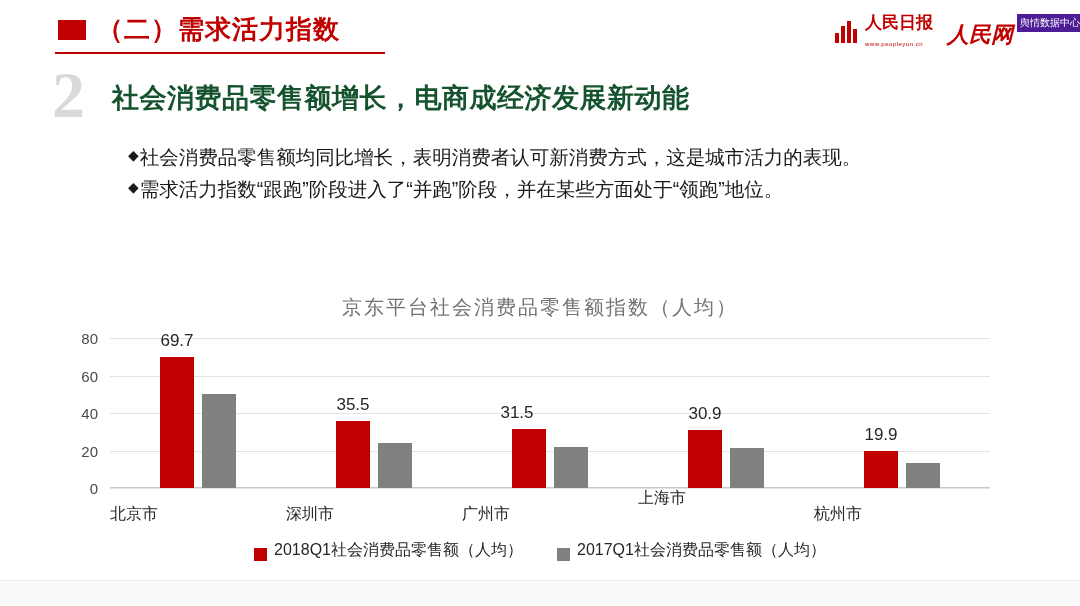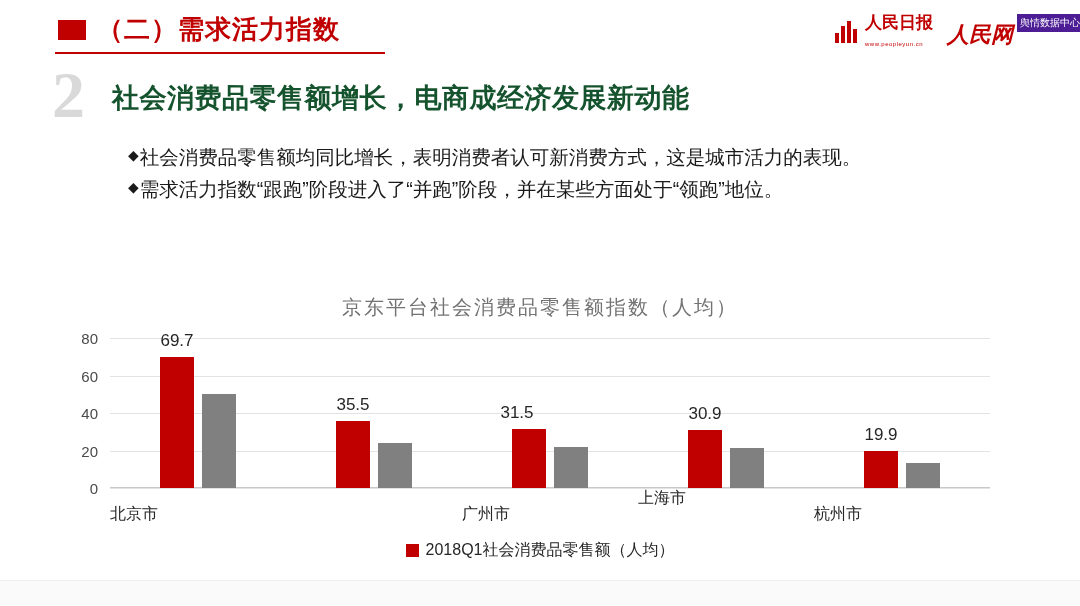--- a/index.html
+++ b/index.html
@@ -232,21 +232,21 @@
     width: 1080px;
     display: flex;
     justify-content: center;
     align-items: center;
     gap: 34px;
     font-size: 16px;
     color: #262626;
   }
   .legend-item {
     display: flex;
-    align-items: center;
+    align-items: flex-end;
     gap: 7px;
     white-space: nowrap;
   }
   .swatch { width: 13px; height: 13px; display: inline-block; }
   .swatch.red { background: #c00000; }
   .swatch.gray { background: #808080; }
 
   
   .footer-strip {
     position: absolute;
@@ -315,35 +315,40 @@
       <div class="ytick" style="top: 37.5px; text-align: right;">60</div>
       <div class="gridline" style="top: 0px;"></div>
       <div class="ytick" style="top: 0px;">80</div>
       <div class="bar red" style="left: 50px; width: 34px; height: 130.688px;"></div>
       <div class="bar gray" style="left: 92px; width: 34px; height: 94.3125px;"></div>
       <div class="bar-label" style="left: 30px; width: 74px; top: -6.6875px;">69.7</div>
       <div class="xlabel" style="left: 0px; width: 176px; top: 166px;">北京市</div>
       <div class="bar red" style="left: 226px; width: 34px; height: 66.5625px;"></div>
       <div class="bar gray" style="left: 268px; width: 34px; height: 45.375px;"></div>
       <div class="bar-label" style="left: 206px; width: 74px; top: 57.4375px;">35.5</div>
+      <div class="xlabel" style="left: 176px; width: 176px; top: 166px;">深圳市</div>
       <div class="bar red" style="left: 402px; width: 34px; height: 59.0625px;"></div>
       <div class="bar gray" style="left: 444px; width: 34px; height: 40.875px;"></div>
       <div class="bar-label" style="left: 370px; width: 74px; top: 64.9375px;">31.5</div>
       <div class="xlabel" style="left: 352px; width: 176px; top: 166px;">广州市</div>
       <div class="bar red" style="left: 578px; width: 34px; height: 57.9375px;"></div>
       <div class="bar gray" style="left: 620px; width: 34px; height: 40.5px;"></div>
       <div class="bar-label" style="left: 558px; width: 74px; top: 66.0625px;">30.9</div>
       <div class="xlabel" style="left: 528px; width: 176px; top: 150px;">上海市</div>
       <div class="bar red" style="left: 754px; width: 34px; height: 37.3125px;"></div>
       <div class="bar gray" style="left: 796px; width: 34px; height: 25.5px;"></div>
       <div class="bar-label" style="left: 734px; width: 74px; top: 86.6875px;">19.9</div>
       <div class="xlabel" style="left: 704px; width: 176px; top: 166px;">杭州市</div>
     </div>
 
   <div class="legend">
     <div class="legend-item">
       <span class="swatch red"></span>
       <span>2018Q1社会消费品零售额（人均）</span>
     </div>
+    <div class="legend-item">
+      <span class="swatch gray"></span>
+      <span>2017Q1社会消费品零售额（人均）</span>
+    </div>
   </div>
 </div>
 
 <div class="footer-strip"></div>
 
 </body></html>

